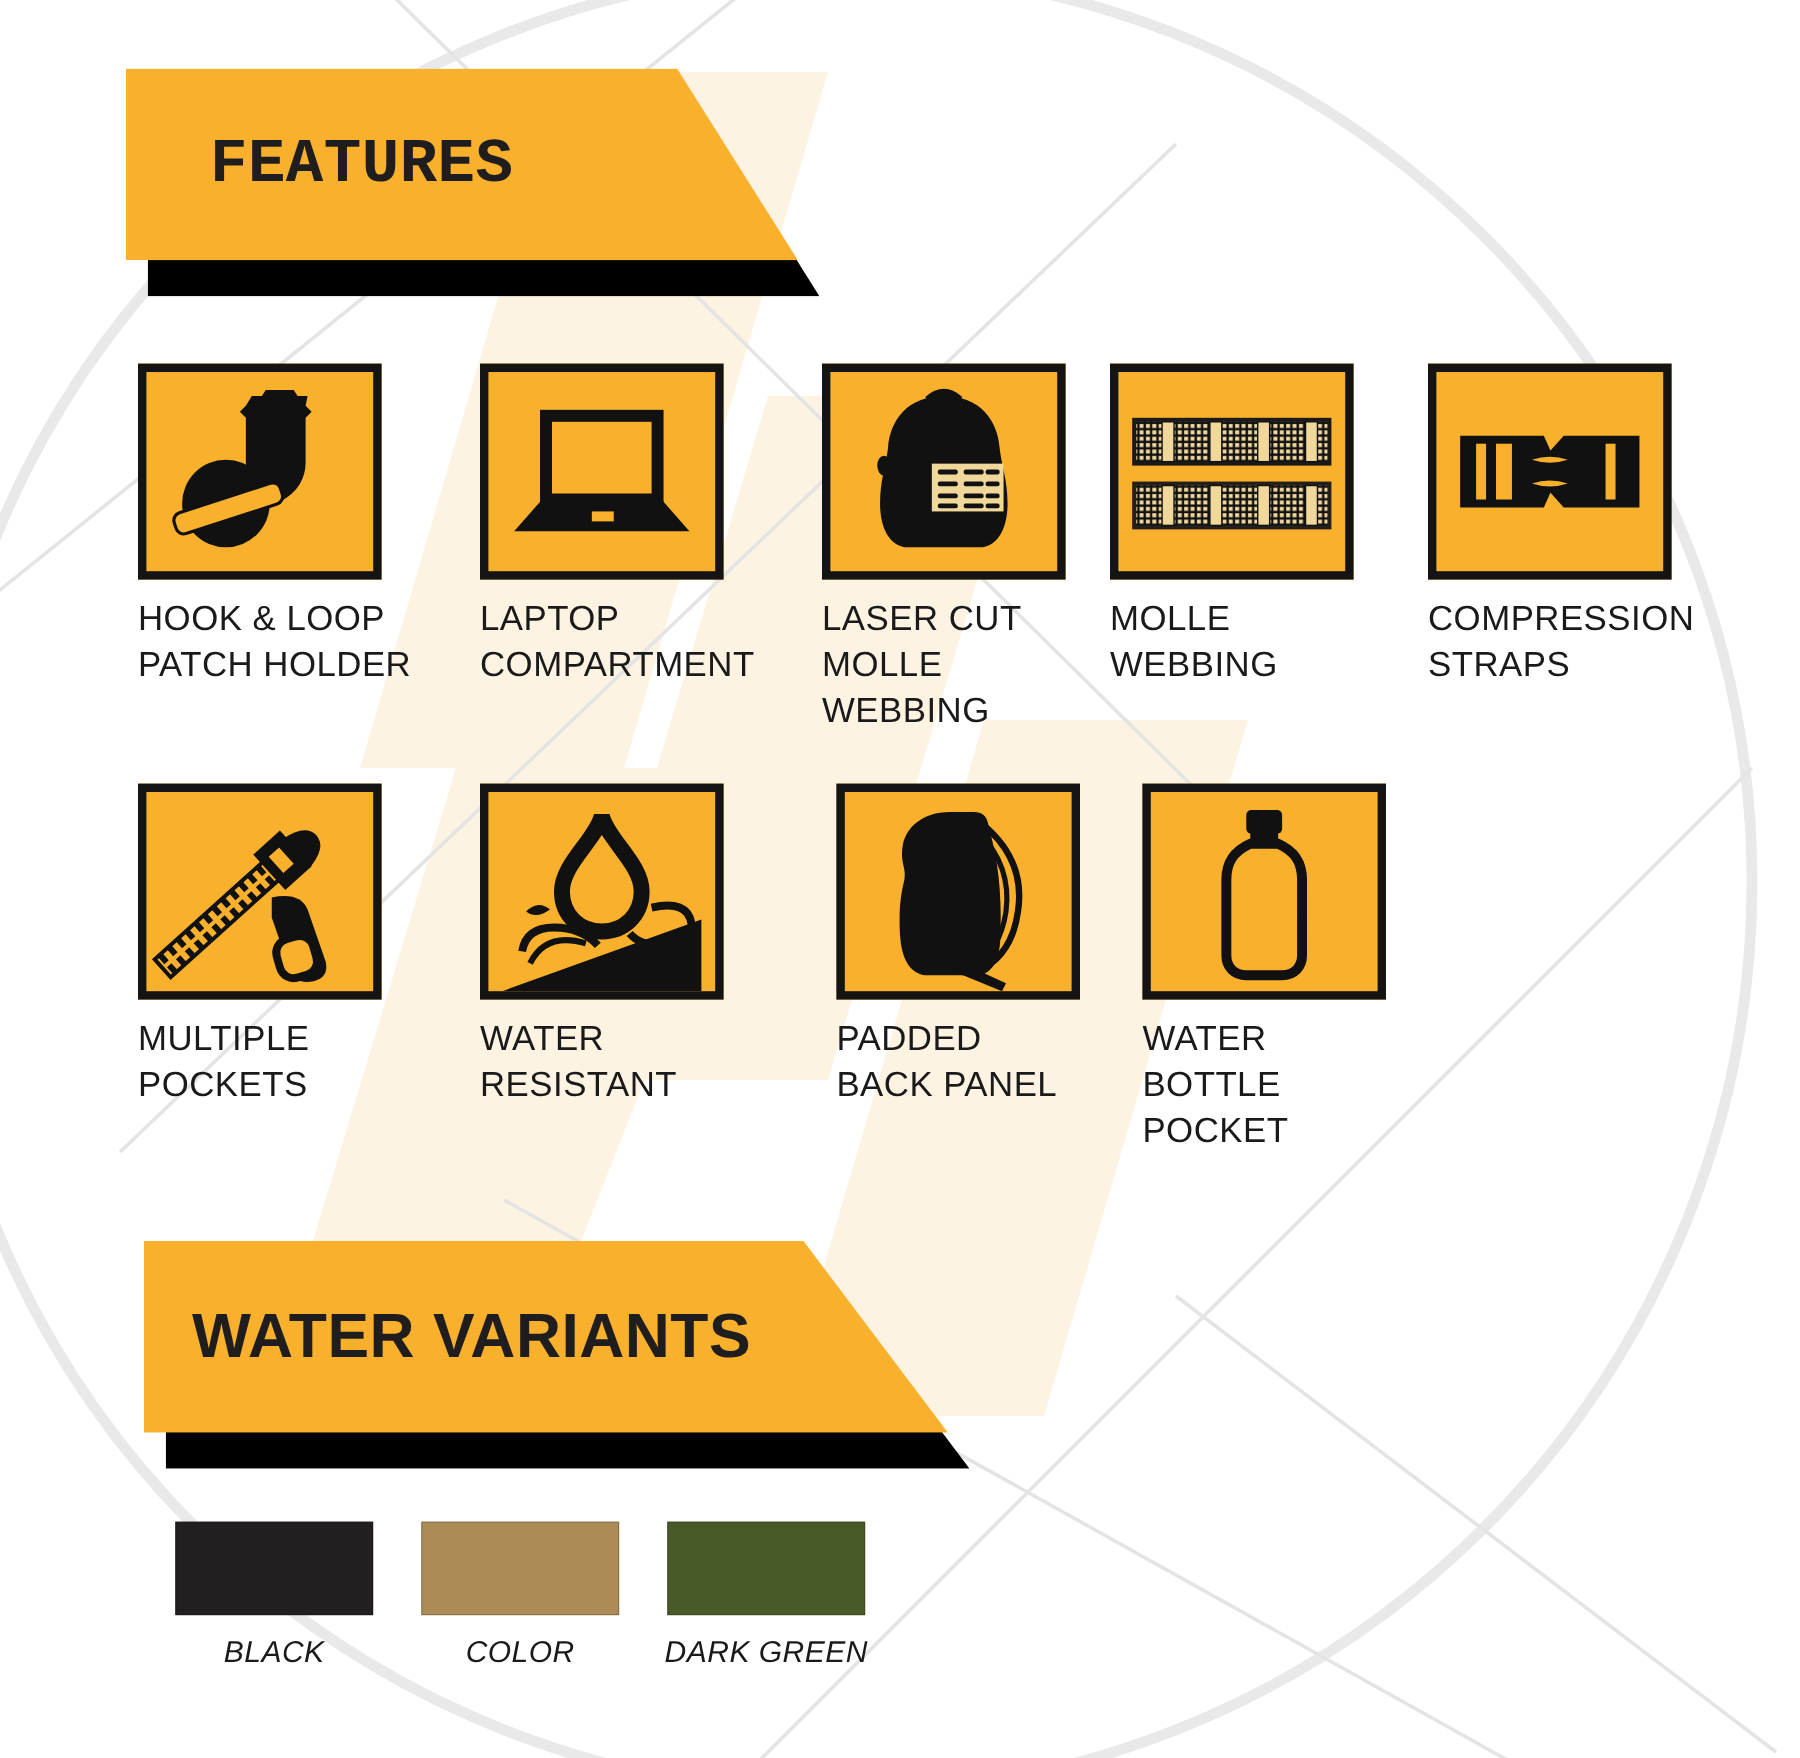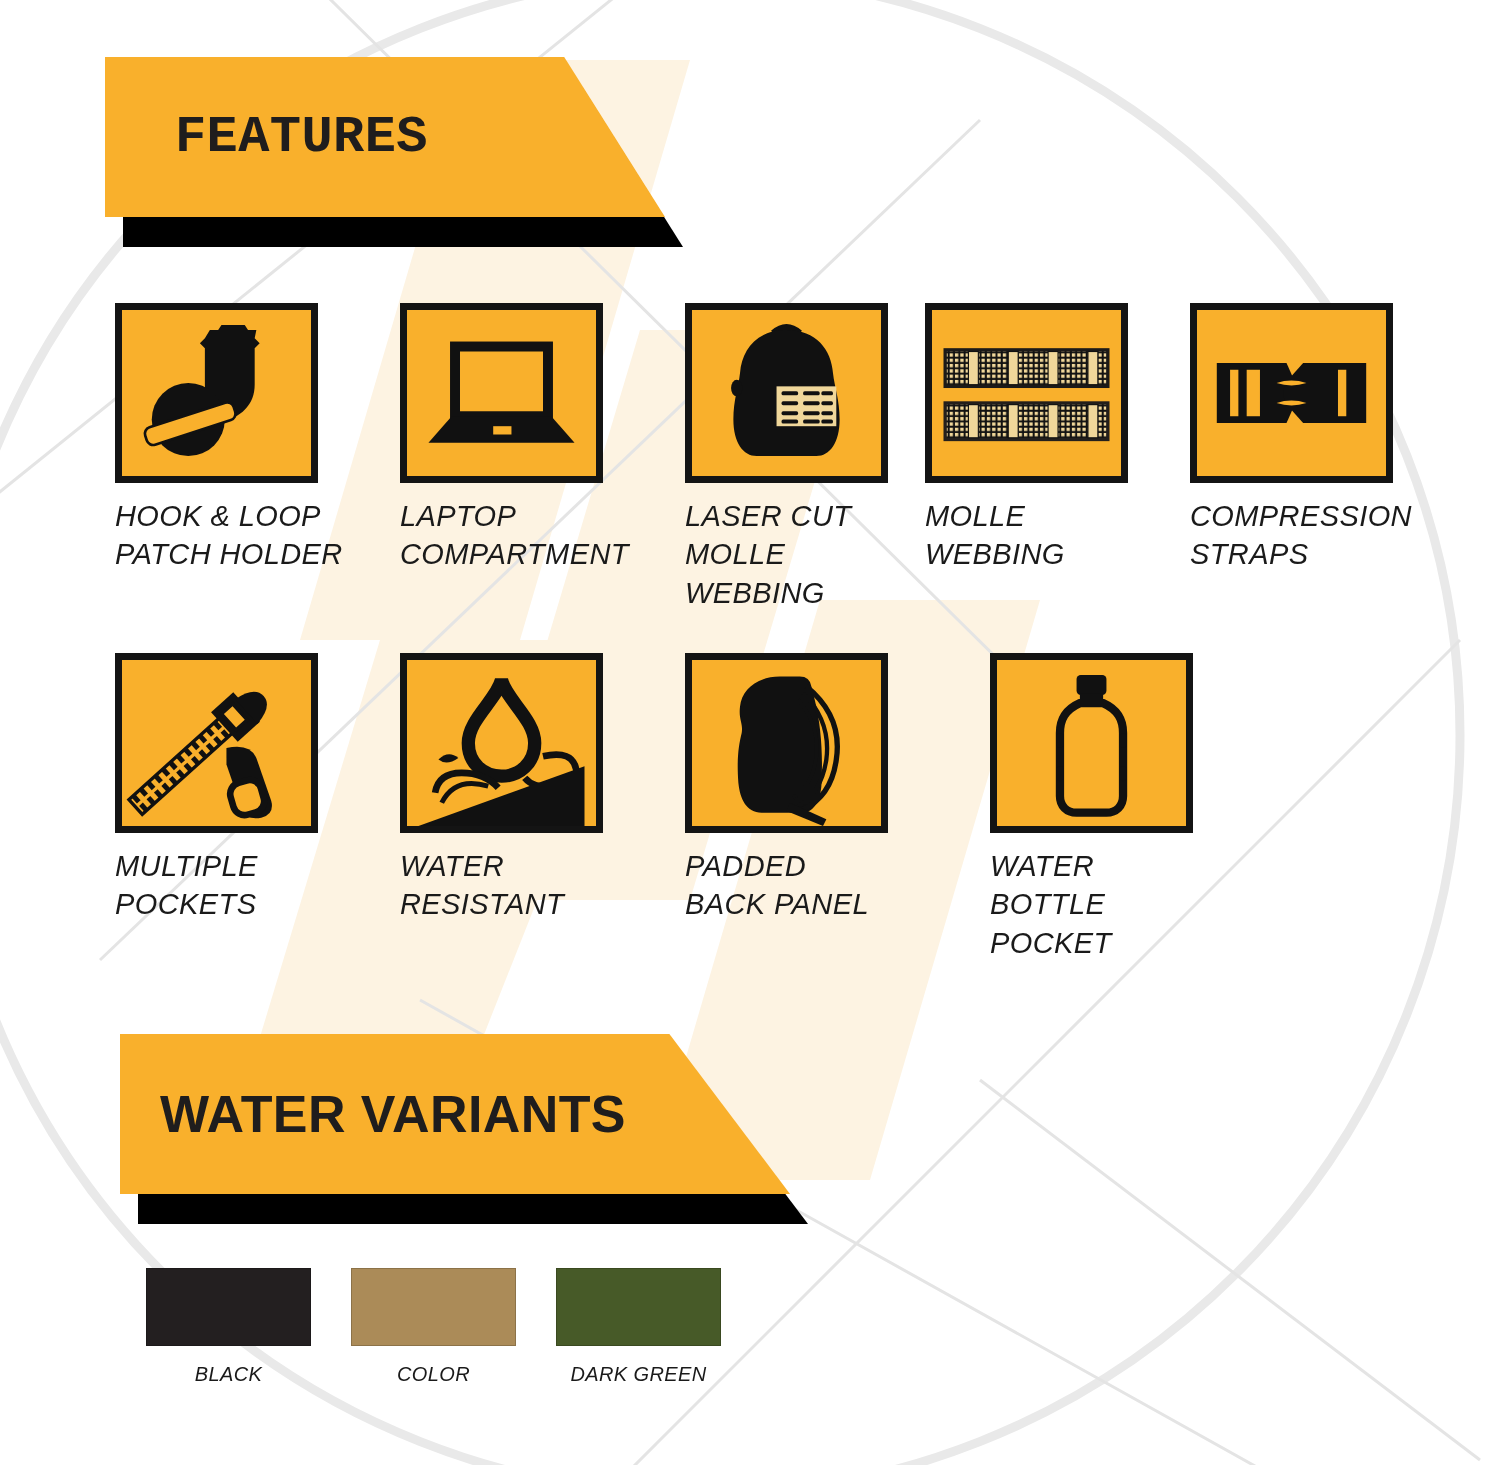--- a/index.html
+++ b/index.html
@@ -75,21 +75,20 @@
     border:7px solid #141414;
     position:relative;
     overflow:hidden;
     flex:0 0 auto;
   }
   .icon-box svg { display:block; width:100%; height:100%; }
 
   .feature-label {
     margin-top:14px;
     font-size:29px;
-    font-style:italic;
     font-weight:300;
     color:#1a1a1a;
     line-height:1.32;
     letter-spacing:0.4px;
     white-space:pre-line;
   }
 
   
   #color-swatches {
     position:absolute;
@@ -97,21 +96,21 @@
     display:flex;
     z-index:2;
   }
   .swatch-item { display:flex; flex-direction:column; align-items:center; }
   .swatch {
     width:165px; height:78px;
     border:1px solid rgba(0,0,0,0.18);
   }
   .swatch-label {
     margin-top:17px;
-    font-size:20px;
+    font-size:25px;
     font-style:italic;
     font-weight:300;
     color:#1a1a1a;
     letter-spacing:0.4px;
     white-space:nowrap;
   }
 </style>
 </head>
 <body>
 
@@ -334,21 +333,21 @@
 
           <path d="M75 58 q18 -4 20 8 q2 11 -14 11 q-12 0 -17 -6" fill="none" stroke="#111" stroke-width="4"></path>
 
           <path d="M0 100 L100 64 L100 100 z" fill="#111"></path>
         </svg>
       </div>
       <div class="feature-label">WATER
 RESISTANT</div>
     </div>
 
-    <div class="feature" style="width:305px;">
+    <div class="feature" style="width:255px;margin-left:12px;">
       <div class="icon-box">
         <svg viewBox="0 0 100 100">
 
           <path d="M46 10 h12 q6 0 7 6 l2 8 c4 16 5 34 4 52 c-1 10 -5 16 -12 16
                    h-24 c-9 0 -13 -8 -14 -18 c-1 -14 0 -22 2 -30
                    c1 -6 -2 -8 -1 -16 c1 -10 10 -18 24 -18 z" fill="#111"></path>
 
           <path d="M62 16 q22 18 18 44 q-3 22 -20 30" fill="none" stroke="#111" stroke-width="3.2"></path>
           <path d="M60 20 q17 17 14 40 q-3 20 -17 28" fill="none" stroke="#111" stroke-width="2.6"></path>
           <path d="M57 24 q13 15 11 34 q-2 17 -14 25" fill="none" stroke="#111" stroke-width="2.2"></path>

